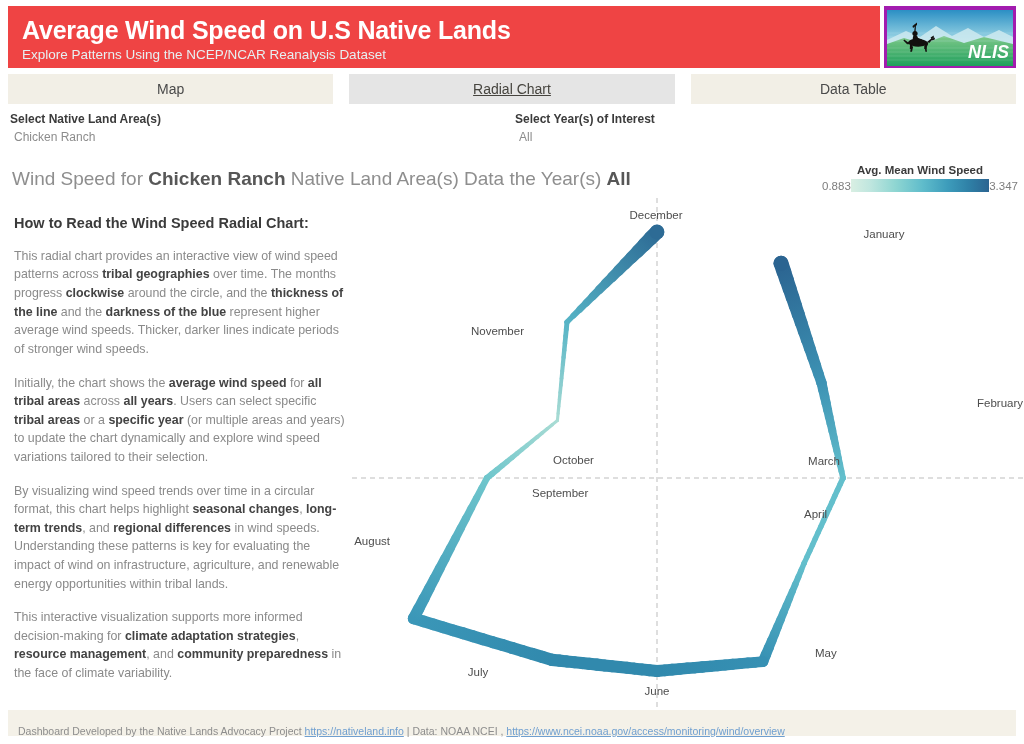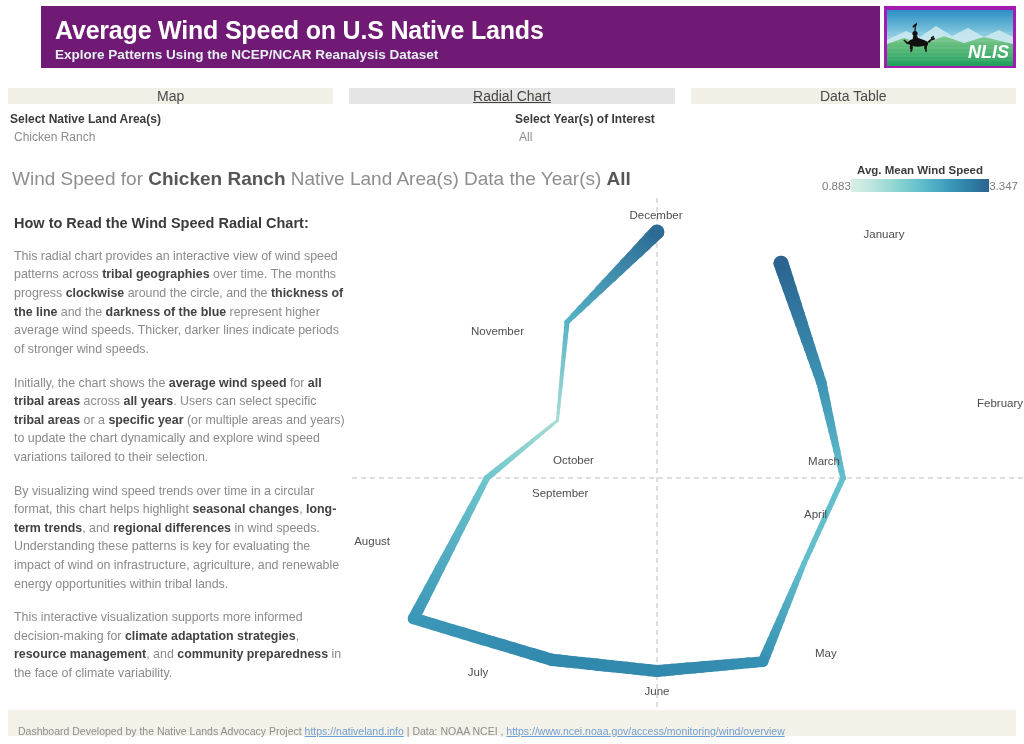--- a/index.html
+++ b/index.html
@@ -20,39 +20,38 @@
   
   .header-wrap {
     position: absolute;
     left: 8px; top: 6px;
     width: 1008px; height: 62px;
     display: flex;
     align-items: stretch;
   }
   .header-band {
     flex: 1 1 auto;
-    background: #701a75;
+    background: #ef4444;
     padding: 6px 0 0 14px;
     display: flex;
     flex-direction: column;
     justify-content: center;
-    margin-left: 33px;
   }
   .header-title {
     color: #ffffff;
     font-size: 25px;
     font-weight: bold;
     line-height: 1.05;
     letter-spacing: -0.2px;
     white-space: nowrap;
   }
   .header-sub {
     color: #e6f0f2;
     font-size: 13.5px;
-    font-weight: bold;
+    font-weight: normal;
     line-height: 1.2;
     margin-top: 3px;
     white-space: nowrap;
   }
   .logo {
     position: relative;
     width: 132px;
     flex: 0 0 132px;
     margin-left: 4px;
     background: #a21caf;
@@ -61,21 +60,20 @@
   }
   .logo svg { display: block; width: 132px; height: 62px; }
 
   
   .tabs {
     position: absolute;
     left: 8px; top: 74px;
     width: 1008px; height: 30px;
     display: flex;
     gap: 16px;
-    align-items: flex-end;
   }
   .tab {
     flex: 1 1 0;
     background: #f2efe6;
     color: #4a4a4a;
     font-size: 14px;
     display: flex;
     align-items: center;
     justify-content: center;
     cursor: pointer;

